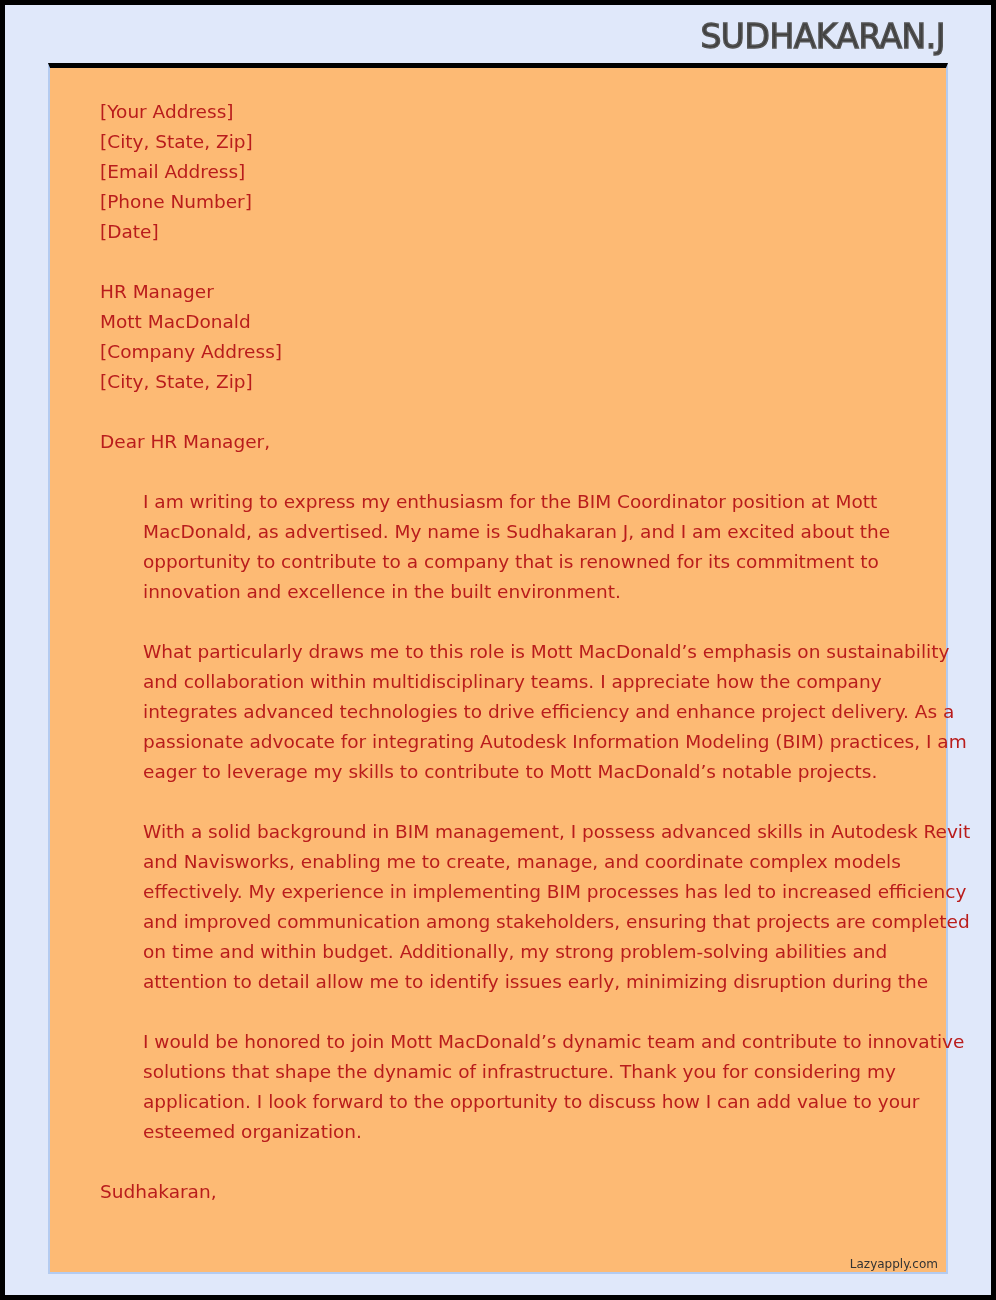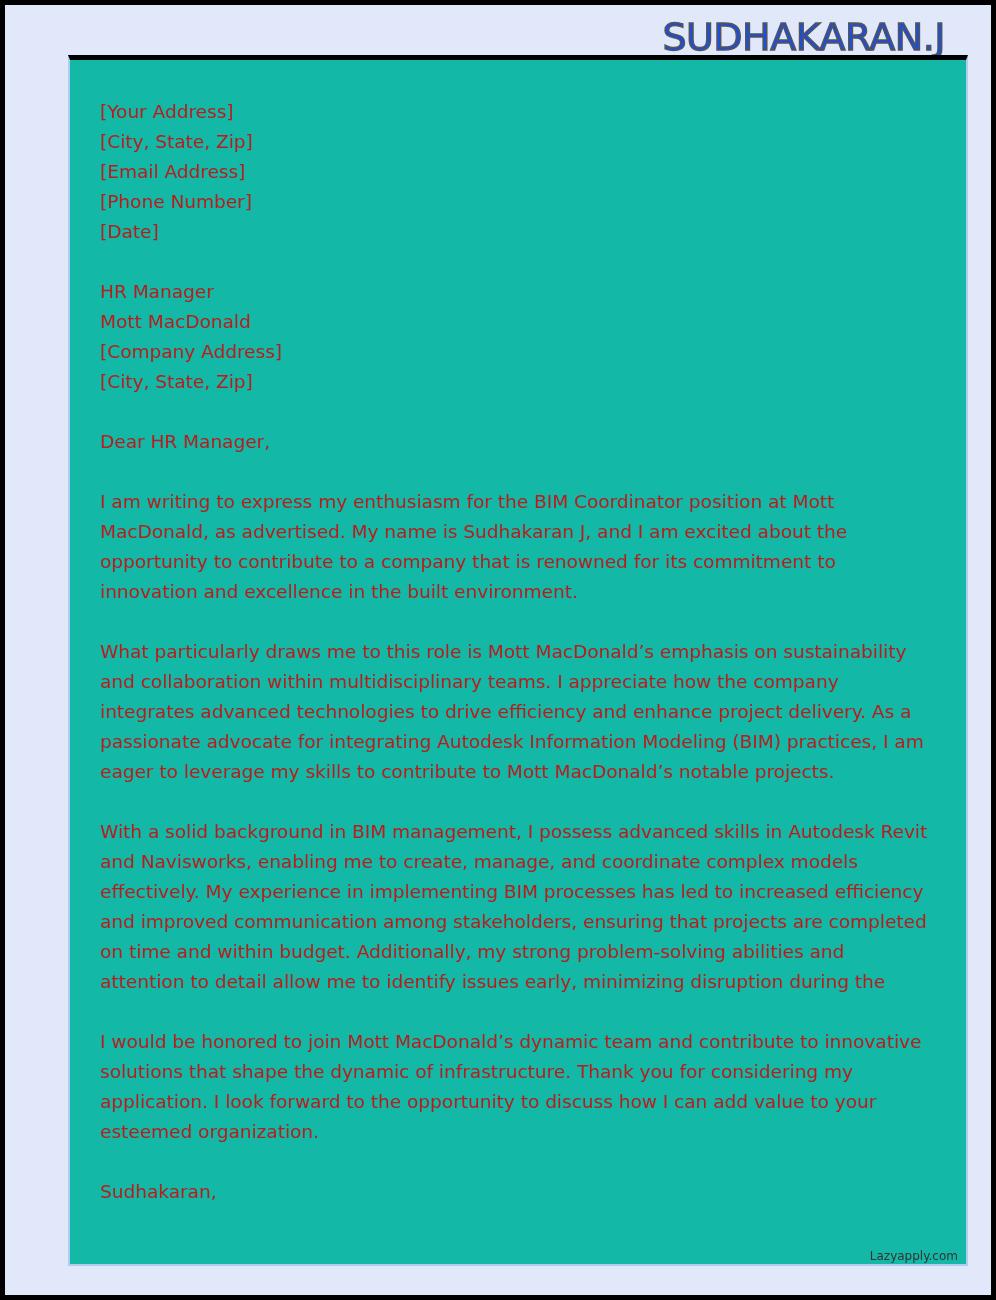--- a/index.html
+++ b/index.html
@@ -21,54 +21,53 @@
     width: 986px;
     height: 1290px;
     background: #e0e8fa;
     overflow: hidden;
   }
   .header-name {
     position: absolute;
     right: 46px;
     top: 10px;
     font-family: "DejaVu Sans", sans-serif;
-    font-size: 38px;
+    font-size: 33px;
     line-height: 44px;
     letter-spacing: -0.5px;
-    color: #1d4ed8;
+    color: #404040;
     -webkit-text-stroke: 1.4px #555555;
     white-space: nowrap;
   }
   .page {
     position: absolute;
     left: 43px;
-    top: 50px;
+    top: 58px;
     width: 896px;
     height: 1204px;
-    background: #14b8a6;
+    background: #fdba74;
     border-top: 5px solid #000000;
     border-left: 2px solid #b4cbf0;
     border-right: 2px solid #b4cbf0;
     border-bottom: 2px solid #b4cbf0;
-    margin-left: 20px;
   }
   .content {
     position: absolute;
     left: 95px;
     top: 92px;
     width: 800px;
     font-size: 18.5px;
     line-height: 30px;
     color: #b91c1c;
     z-index: 2;
   }
   .line { display: block; white-space: nowrap; }
   .gap { height: 30px; }
   .para { margin: 0; white-space: normal; width: 800px; }
-  .para .line { white-space: nowrap; }
+  .para .line { white-space: nowrap; margin-left: 43px; }
   .watermark {
     position: absolute;
     right: 8px;
     bottom: 0px;
     font-size: 12px;
     line-height: 16px;
     color: #333333;
   }
 </style>
 </head>

